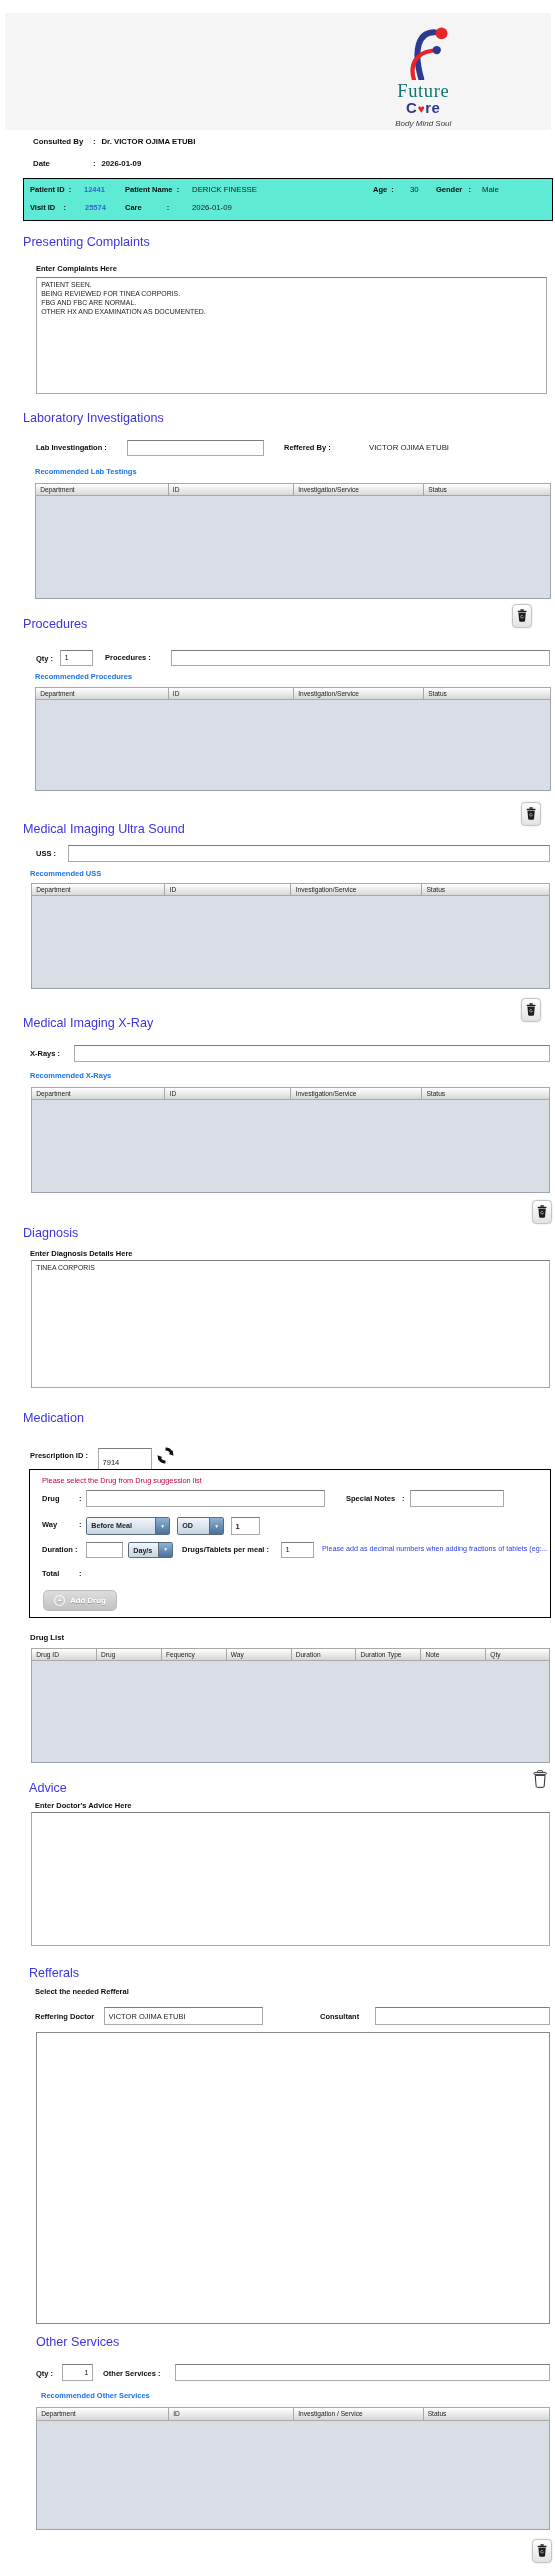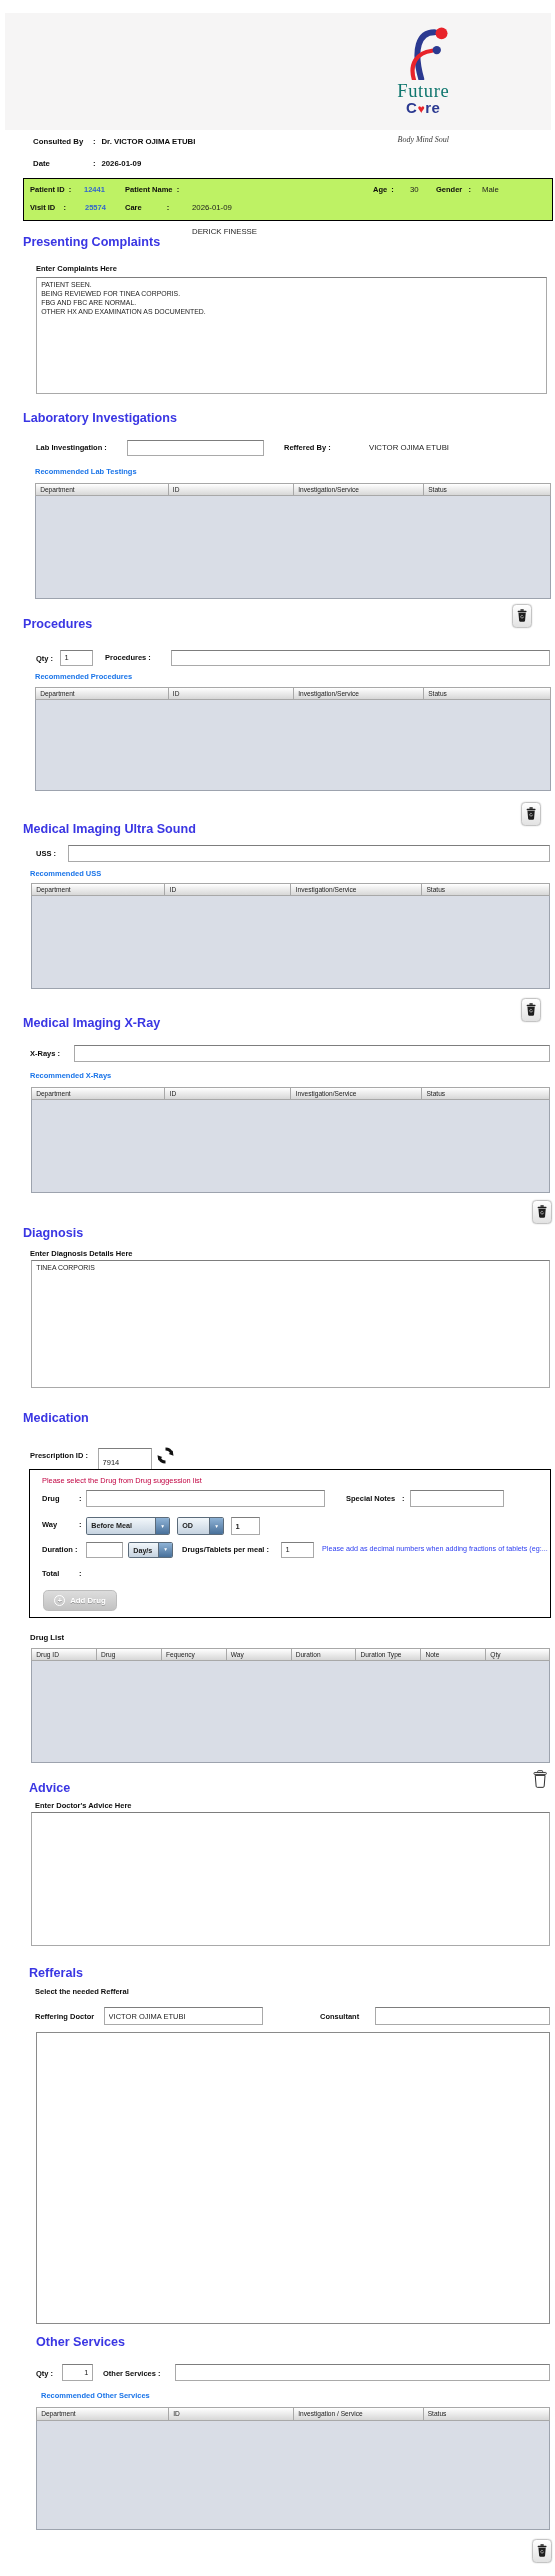--- a/index.html
+++ b/index.html
@@ -10,32 +10,32 @@
   .abs{position:absolute;}
   
   .header-band{left:4.8px;top:13px;width:546px;height:117px;background:#f6f5f5;}
   .company-info{position:absolute;left:18px;top:30px;font-size:7.5px;color:#222;}
   .company-name{font-weight:bold;display:inline-block;border-bottom:1.2px solid #c09a9e;padding:0 16.7px 2.4px 0;}
   .company-lines{margin-top:4.2px;line-height:9.6px;}
   .logo{position:absolute;left:357px;top:12px;width:123px;text-align:center;}
   .logo-future{font-family:"Liberation Serif",serif;font-size:18.5px;color:#0f766e;letter-spacing:0.6px;line-height:18px;}
   .logo-care{font-size:15px;font-weight:bold;color:#2b3990;line-height:15.5px;letter-spacing:0.6px;}
   .logo-care .heart{color:#e8232a;font-size:12px;}
-  .logo-tagline{font-family:Liberation Serif, serif;font-style:italic;font-size:8px;color:#3a3a3a;margin-top:17px;}
-  
-  .sec-heading{font-size:12.6px;font-weight:bold;color:#3a36e3;}
+  .logo-tagline{font-family:Liberation Sans, sans-serif;font-style:italic;font-size:8px;color:#3a3a3a;margin-top:1px;}
+  
+  .sec-heading{font-size:12.6px;font-weight:normal;color:#3a36e3;}
   .bold-label{font-size:7.5px;font-weight:bold;color:#0c0c0c;white-space:pre;}
   .plain-value{font-size:7.8px;color:#1c1c1c;white-space:pre;}
   .blue-link{font-size:7.5px;font-weight:bold;color:#1a74e8;}
   .blue-id{color:#3366cc;font-weight:bold;font-size:7.5px;}
   .consult-line{font-size:7.8px;font-weight:bold;color:#0c0c0c;}
   .consult-line .lbl{display:inline-block;width:60px;}
   .consult-line .col{display:inline-block;width:8.4px;}
   
-  .patient-box{left:23px;top:178px;width:528px;height:41px;border:1.2px solid #000;background:#bef264;}
+  .patient-box{left:23px;top:178px;width:528px;height:41px;border:1.2px solid #000;background:#5eead4;}
   
   .tb{box-sizing:border-box;border:0.6px solid #a9a9a9;border-top-color:#7d7d7d;background:#fff;
       font-family:"Liberation Sans",sans-serif;font-size:7.5px;color:#222;padding:1.2px 3.6px;}
   textarea.tb{resize:none;font-size:6.9px;line-height:9px;padding:2.4px 4.2px;}
   .right{text-align:right;}
   
   .tbl-head{display:flex;height:13px;}
   .tbl-head .th{box-sizing:border-box;background:linear-gradient(#ffffff,#d7d7d7);
     border:0.6px solid #a8a8a8;border-right:none;padding:2.4px 4.2px;font-size:6.6px;color:#222;
     overflow:hidden;white-space:nowrap;}
@@ -89,21 +89,21 @@
   <span class="lbl">Consulted By</span><span class="col">:</span><span>Dr.  VICTOR OJIMA ETUBI</span>
 </div>
 <div class="abs consult-line" style="left:33px;top:159px;">
   <span class="lbl">Date</span><span class="col">:</span><span>2026-01-09</span>
 </div>
 
 <div class="abs patient-box">
   <span class="abs bold-label" style="left:6px;top:6px;">Patient ID  :</span>
   <span class="abs blue-id" style="left:60px;top:6px;">12441</span>
   <span class="abs bold-label" style="left:101px;top:6px;">Patient Name  :</span>
-  <span class="abs plain-value" style="left:168px;top:6px;margin-top:42px;">DERICK FINESSE</span>
+  <span class="abs plain-value" style="left:168px;top:6px;">DERICK FINESSE</span>
   <span class="abs bold-label" style="left:349px;top:6px;">Age  :</span>
   <span class="abs plain-value" style="left:386px;top:6px;">30</span>
   <span class="abs bold-label" style="left:412px;top:6px;">Gender   :</span>
   <span class="abs plain-value" style="left:458px;top:6px;">Male</span>
   <span class="abs bold-label" style="left:6px;top:24px;">Visit ID    :</span>
   <span class="abs blue-id" style="left:61px;top:24px;">25574</span>
   <span class="abs bold-label" style="left:101px;top:24px;">Care            :</span>
   <span class="abs plain-value" style="left:168px;top:24px;">2026-01-09</span>
 </div>
 

